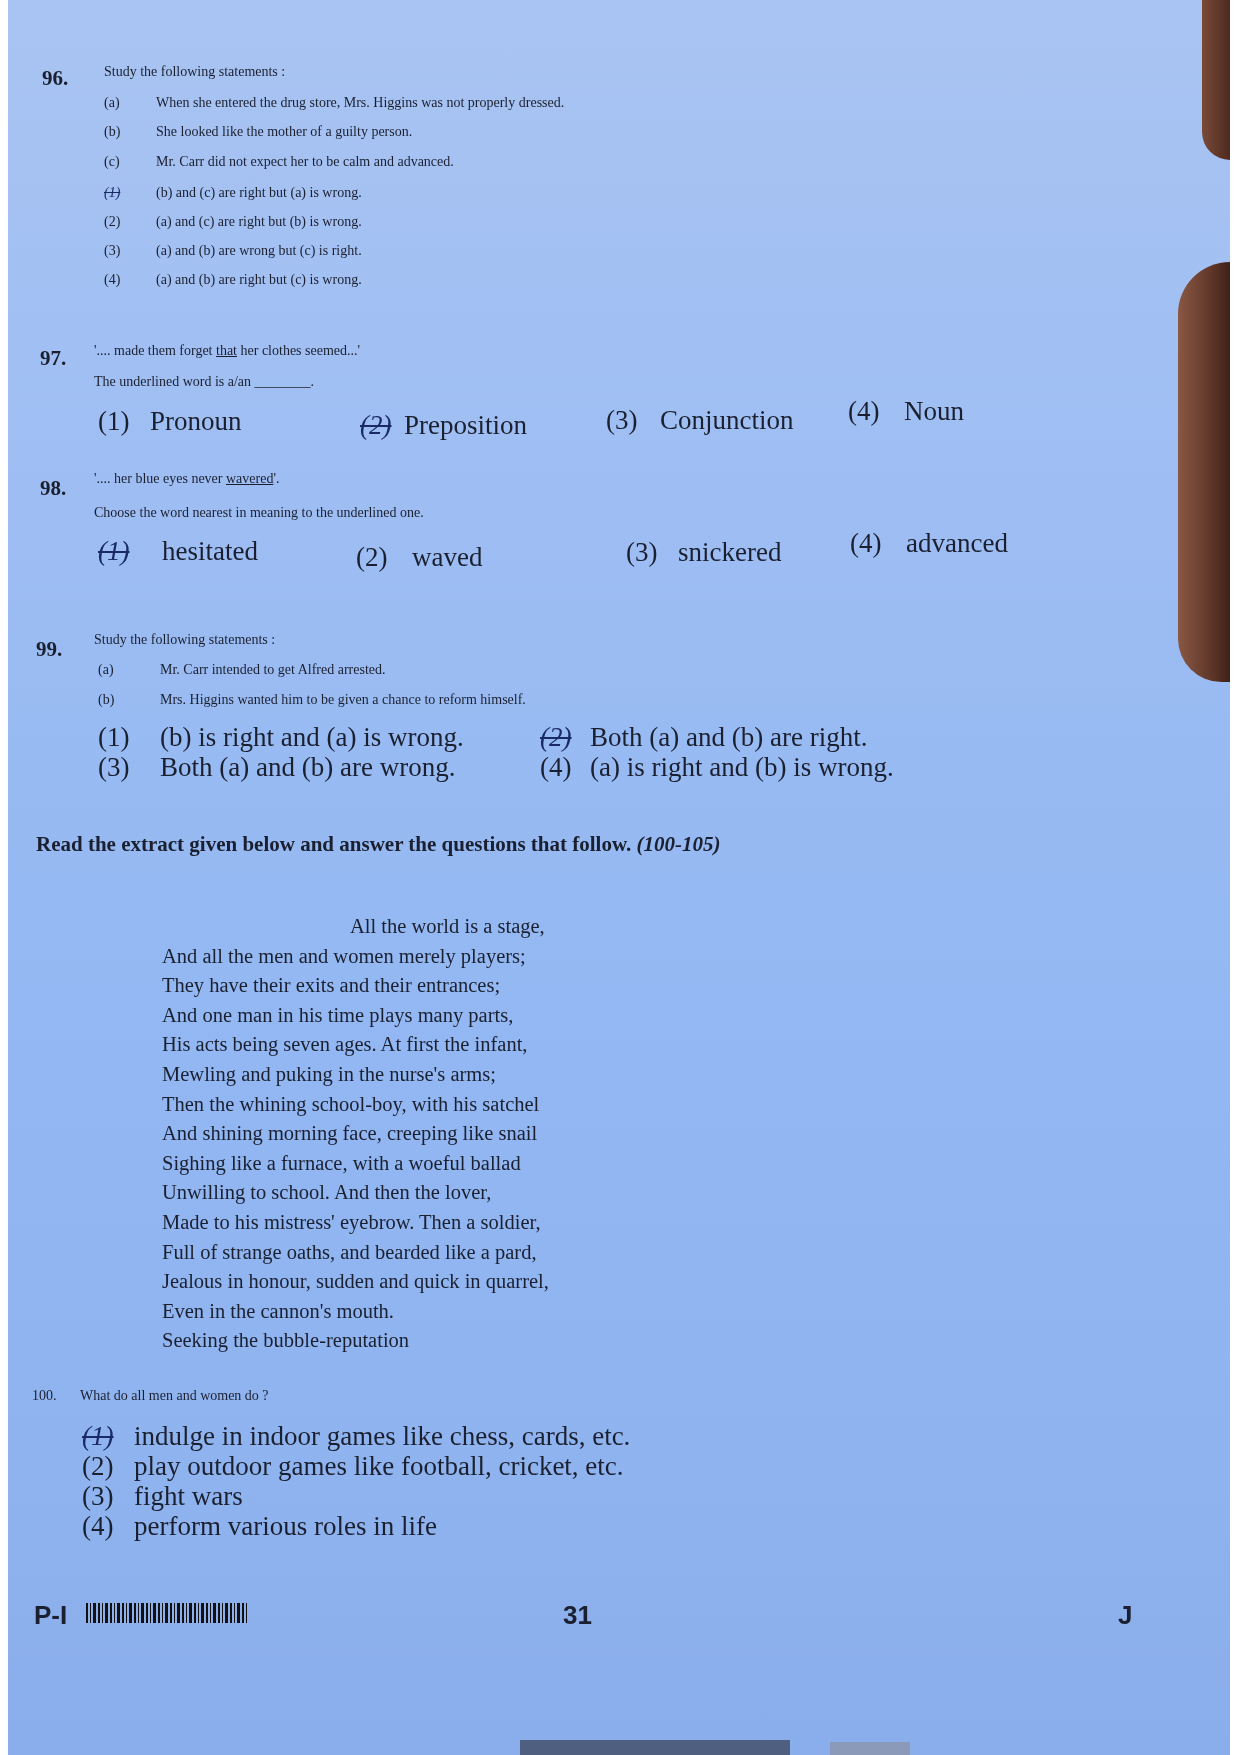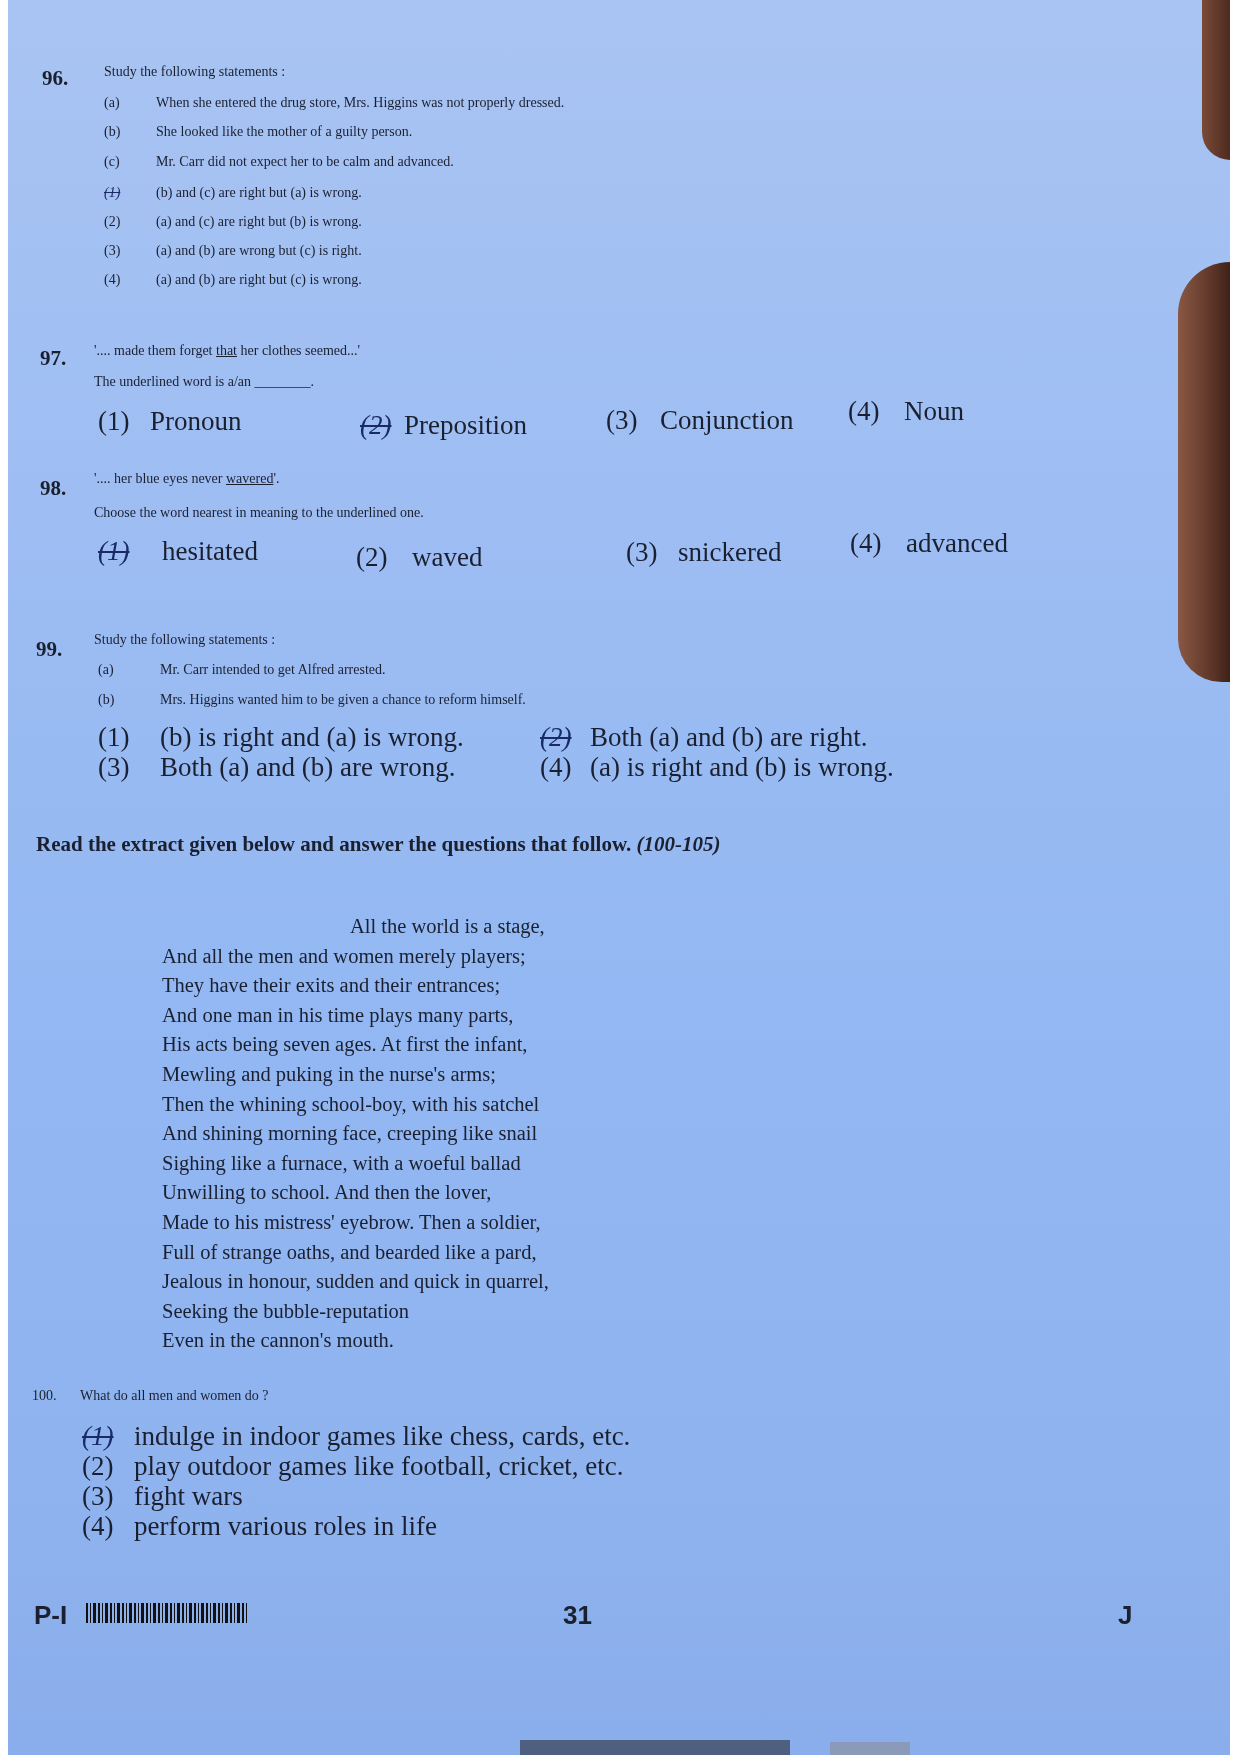--- a/index.html
+++ b/index.html
@@ -101,22 +101,22 @@
     <div>And one man in his time plays many parts,</div>
     <div>His acts being seven ages.  At first the infant,</div>
     <div>Mewling and puking in the nurse's arms;</div>
     <div>Then the whining school-boy, with his satchel</div>
     <div>And shining morning face, creeping like snail</div>
     <div>Sighing like a furnace, with a woeful ballad</div>
     <div>Unwilling to school.  And then the lover,</div>
     <div>Made to his mistress' eyebrow.  Then a soldier,</div>
     <div>Full of strange oaths, and bearded like a pard,</div>
     <div>Jealous in honour, sudden and quick in quarrel,</div>
+    <div>Even in the cannon's mouth.</div>
     <div>Seeking the bubble-reputation</div>
-    <div>Even in the cannon's mouth.</div>
   </div>
 
   <div>
     <span class="row" style="left:32px;top:1388px;">100.</span>
     <span class="row" style="left:80px;top:1388px;">What do all men and women do ?</span>
     <div class="opt" style="left:82px;top:1421px;"><span class="lab tick" style="width:52px">(1)</span><span>indulge in indoor games like chess, cards, etc.</span></div>
     <div class="opt" style="left:82px;top:1451px;"><span class="lab" style="width:52px">(2)</span><span>play outdoor games like football, cricket, etc.</span></div>
     <div class="opt" style="left:82px;top:1481px;"><span class="lab" style="width:52px">(3)</span><span>fight wars</span></div>
     <div class="opt" style="left:82px;top:1511px;"><span class="lab" style="width:52px">(4)</span><span>perform various roles in life</span></div>
   </div>

